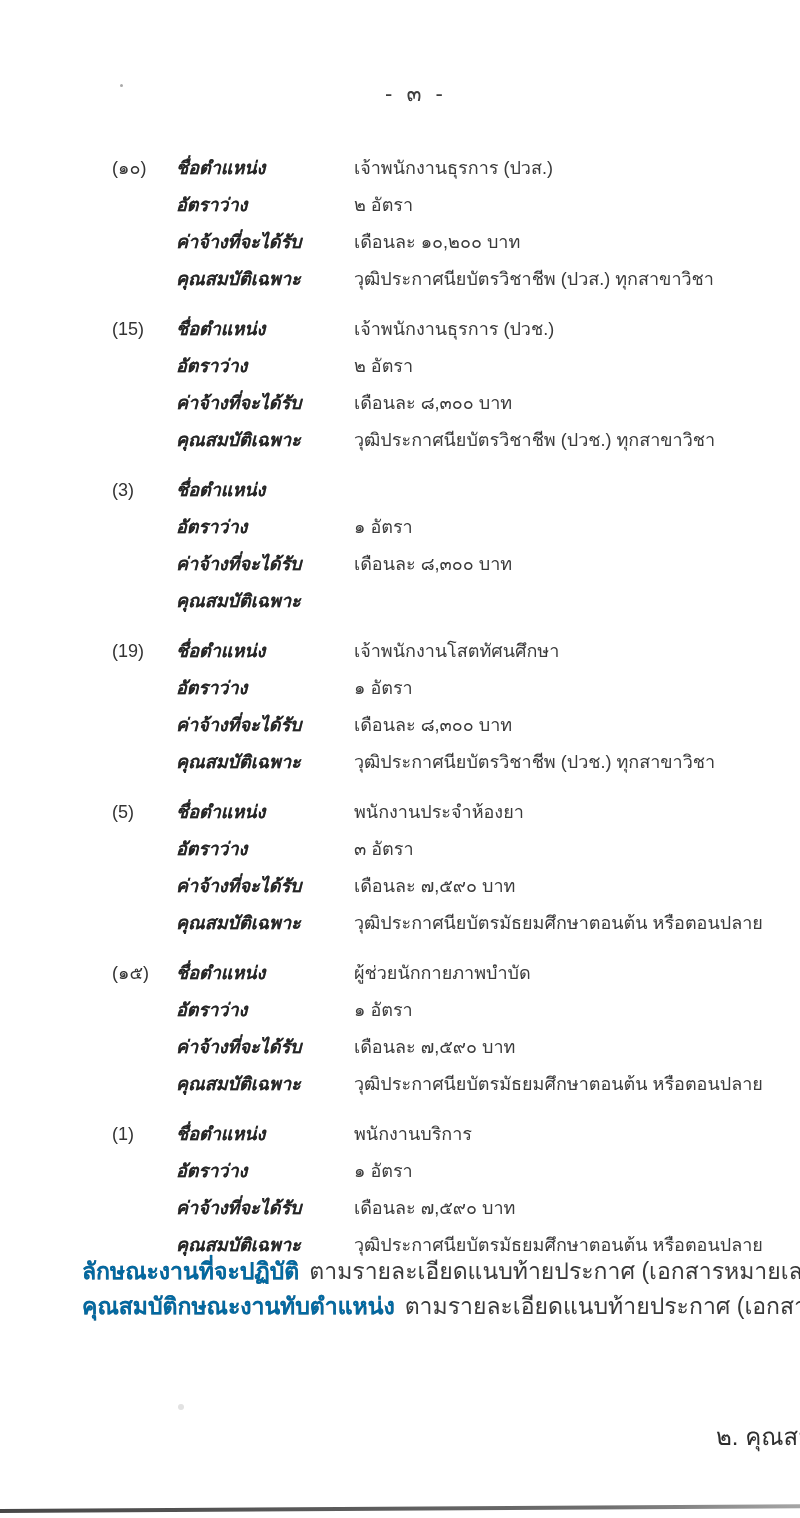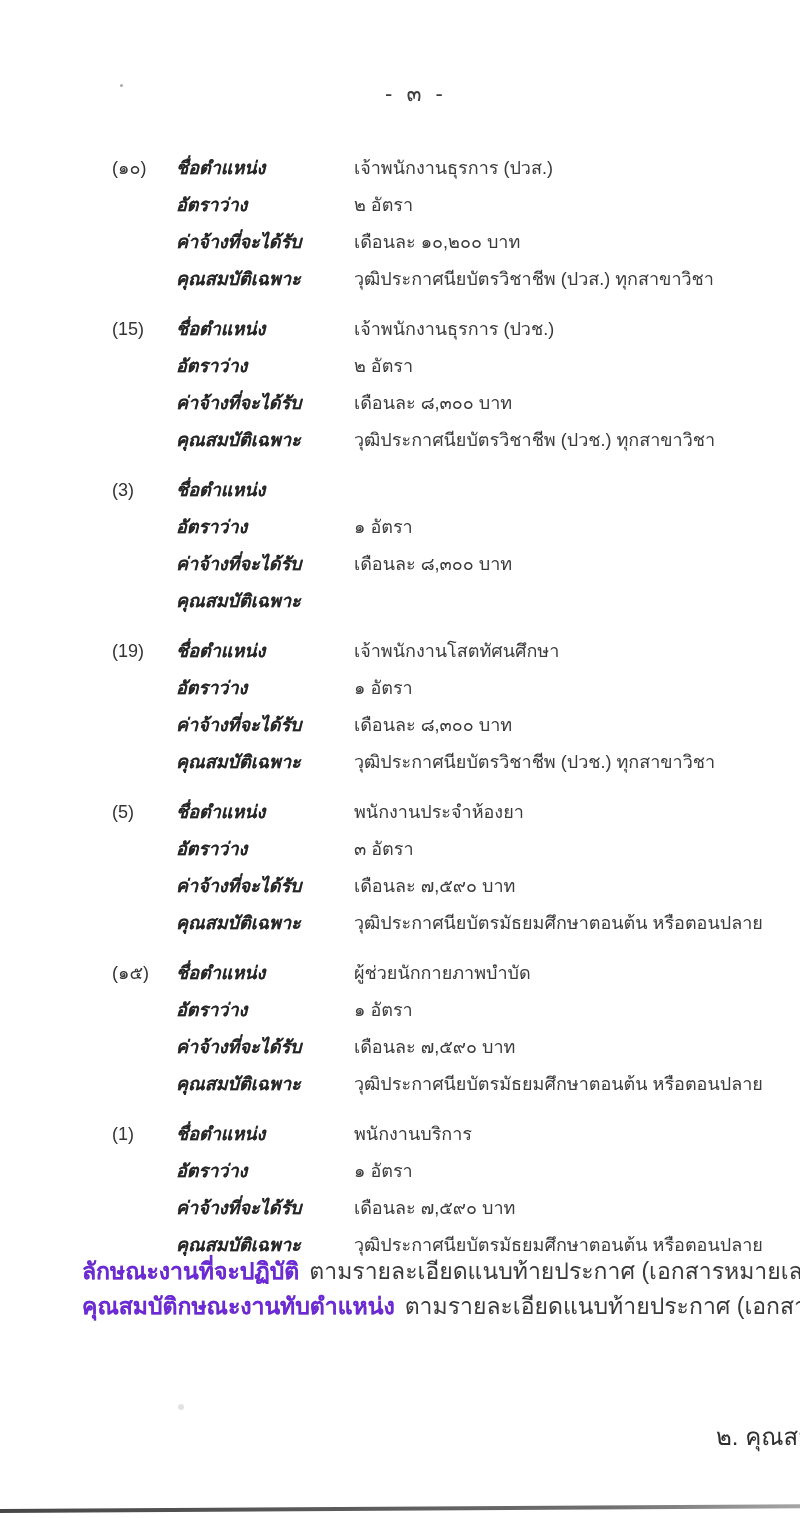--- a/index.html
+++ b/index.html
@@ -51,21 +51,21 @@
   }
   .footer-notes {
     position: absolute;
     left: 82px; top: 1254px; right: 0;
     font-size: 23px;
     line-height: 35px;
   }
   .footer-line { white-space: nowrap; }
   .footer-bold {
     font-weight: 700;
-    color: #6d28d9;
+    color: #0369a1;
     text-shadow: 0 0 0.5px rgba(40,40,40,0.55);
     font-family: Liberation Serif, serif;
   }
   .footer-rest { font-weight: 400; color: #3a3a3a; padding-left: 10px; }
   .corner-note {
     position: absolute;
     left: 716px; top: 1417px;
     font-size: 24px;
     color: #2e2e2e;
     white-space: nowrap;

